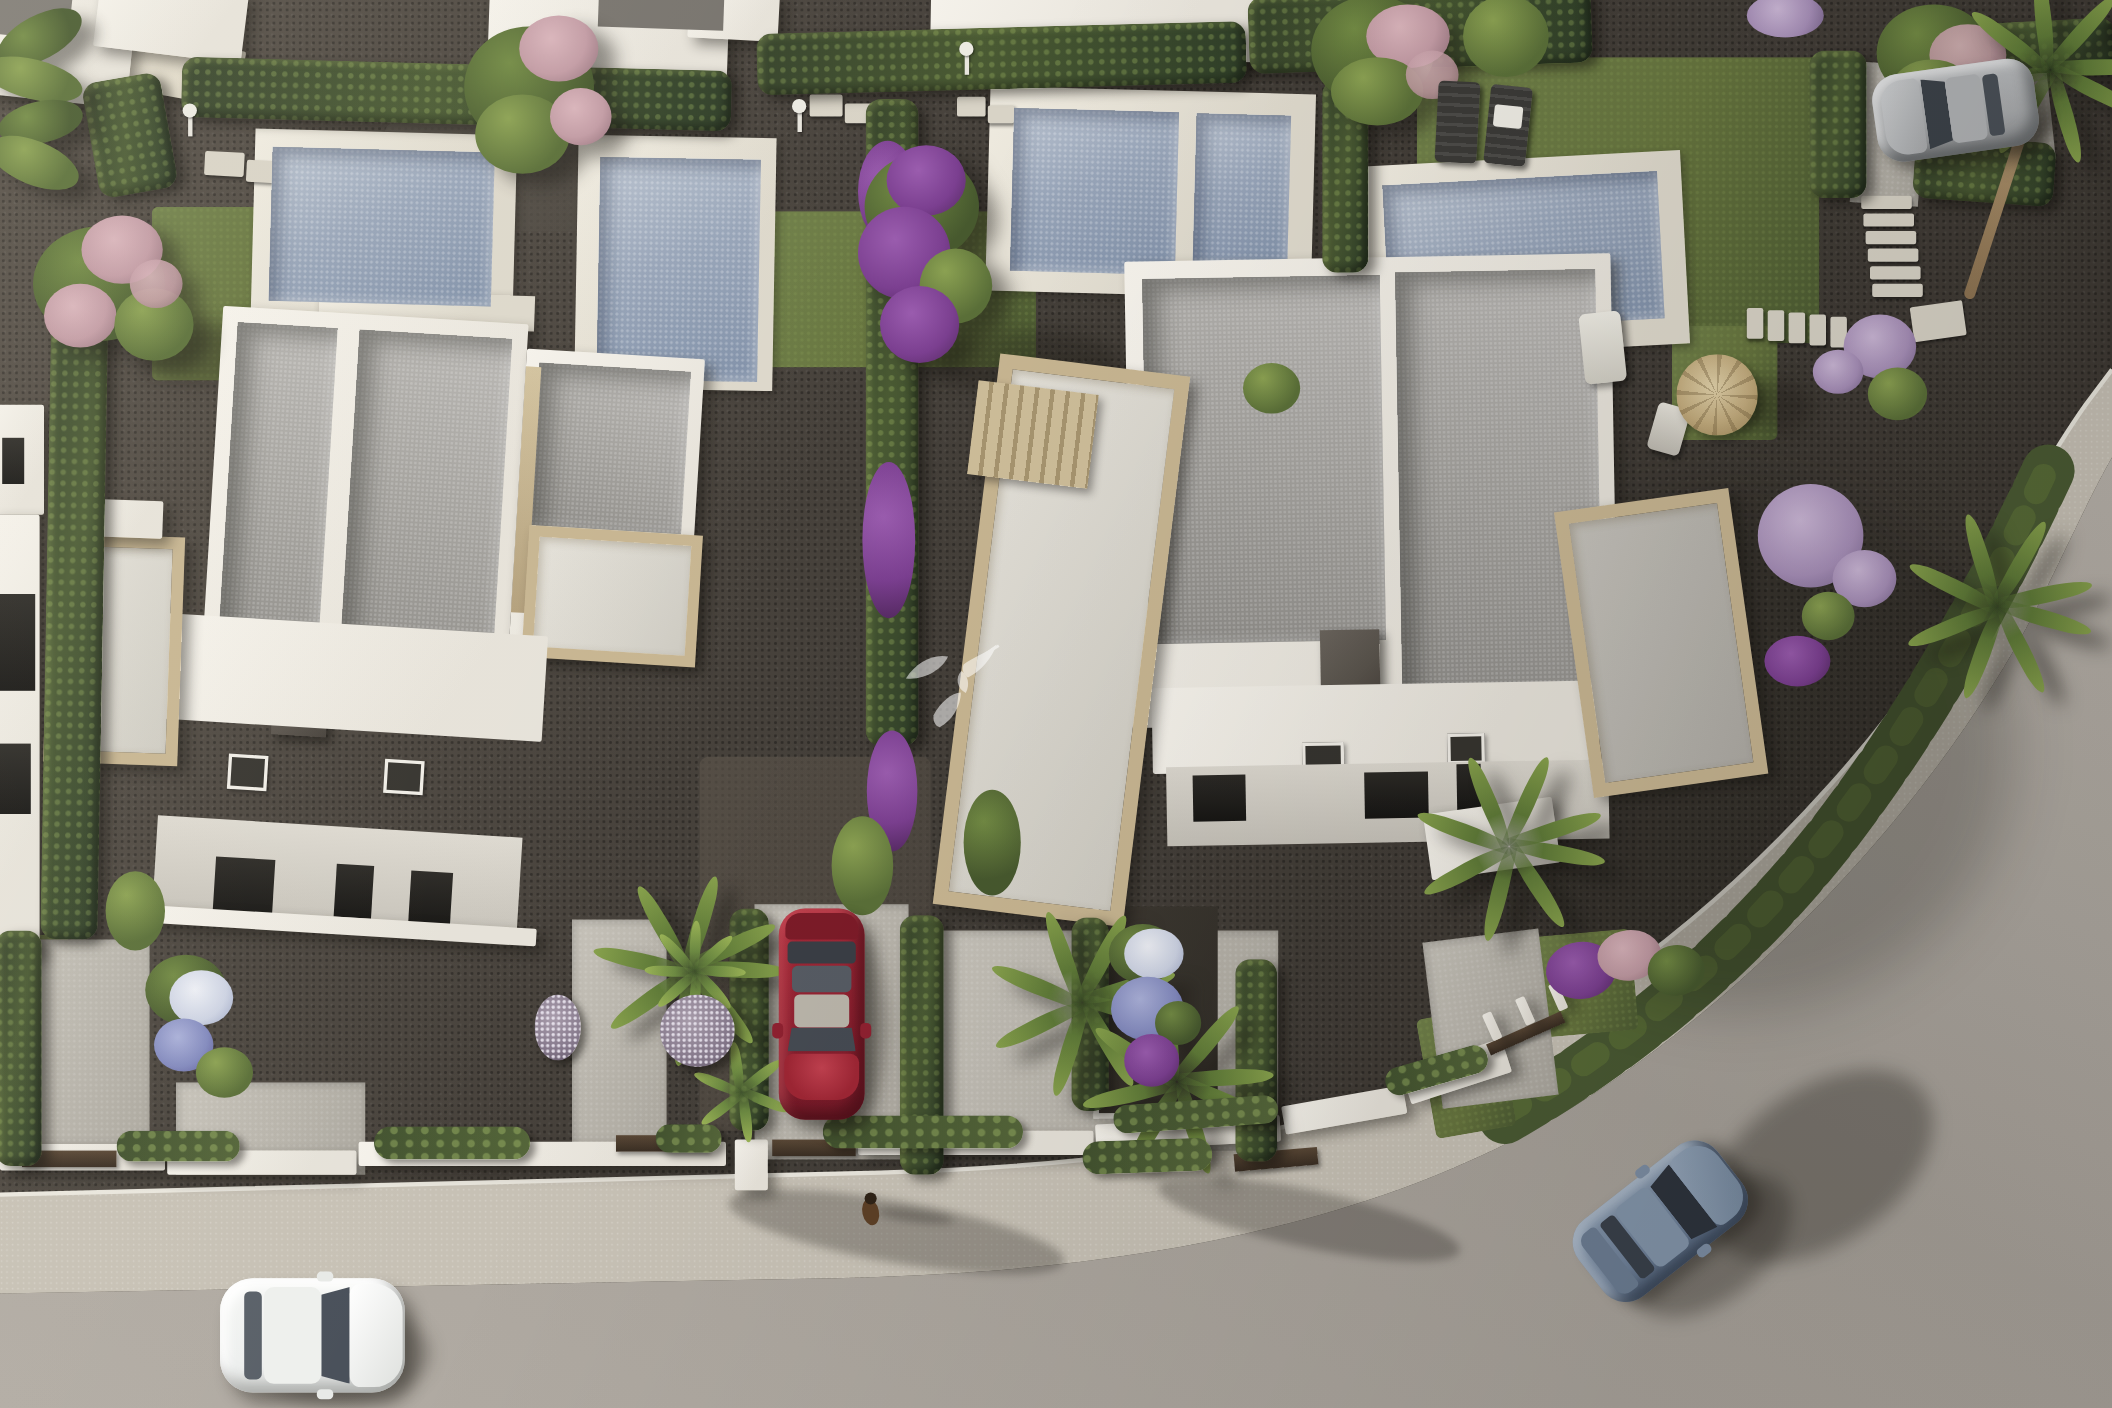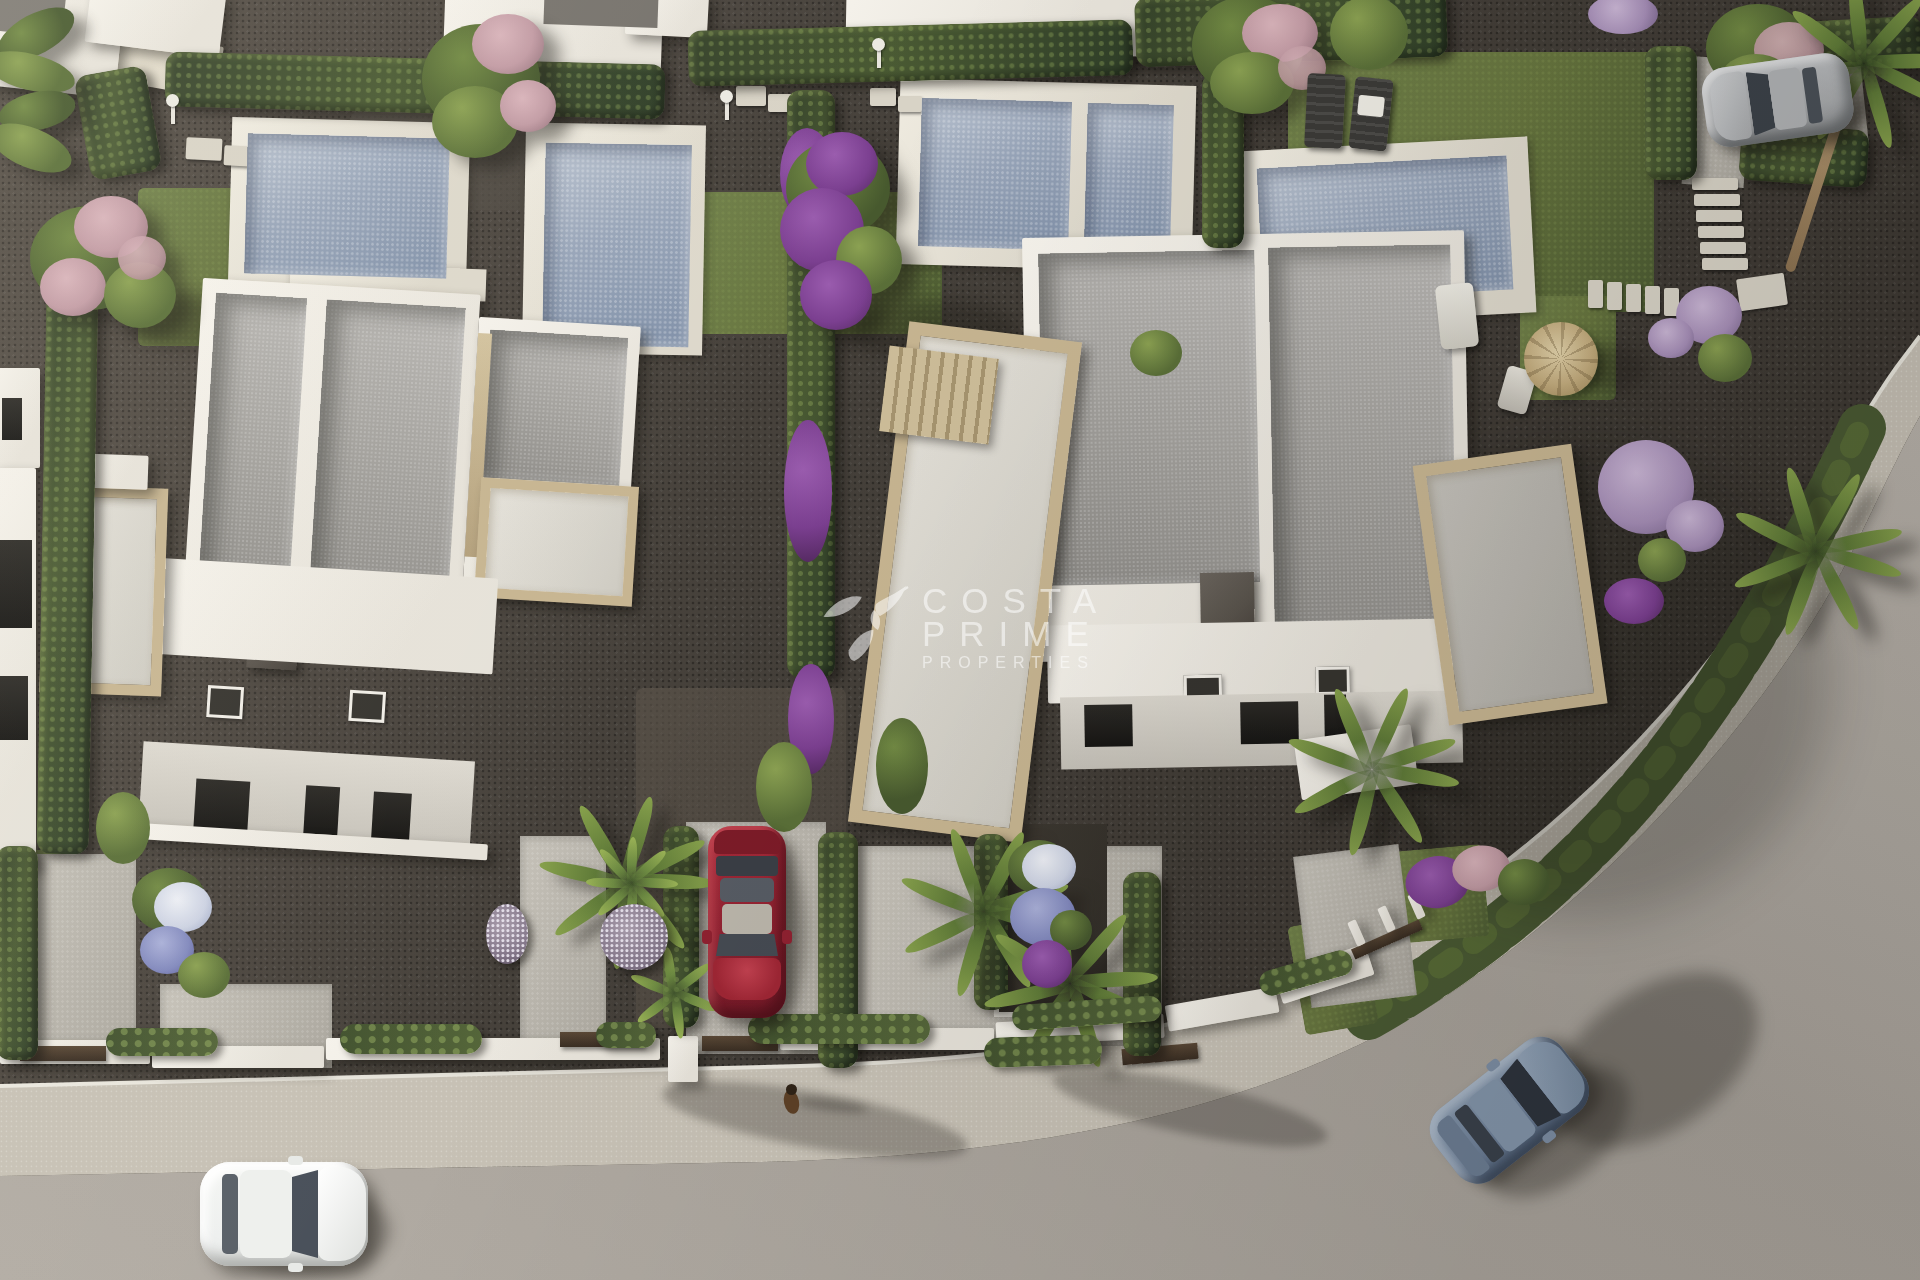--- a/index.html
+++ b/index.html
@@ -492,20 +492,15 @@
   <div class="a overlay-light" style="left:0;top:0;width:1920px;height:1280px;z-index:55"></div>
 
   <div class="a wm" style="left: 818px; top: 584px; opacity: 0.55;">
     <svg width="92" height="100" viewBox="0 0 92 100">
       <path fill="#fff" d="M4,28 C16,16 34,12 46,18 C38,28 20,34 4,28 Z" transform="rotate(-14 24 24)"></path>
       <path fill="#fff" d="M58,20 C66,14 78,10 88,2 C84,14 74,26 62,32 C58,30 56,24 58,20 Z"></path>
       <path fill="#fff" d="M56,26 C62,30 64,38 60,46 C52,42 50,32 56,26 Z"></path>
       <path fill="#fff" d="M30,62 C40,52 52,48 60,50 C56,62 44,72 32,74 C28,72 28,66 30,62 Z" transform="rotate(-18 44 62)"></path>
       <path fill="none" stroke="#fff" stroke-width="2.4" d="M60,22 L90,3"></path>
     </svg>
-    <div>
-      <div class="wm-l1">COSTA</div>
-      <div class="wm-l2">PRIME</div>
-      <div class="wm-l3">PROPERTIES</div>
-    </div>
   </div>
 
 </div>
 
 </body></html>

